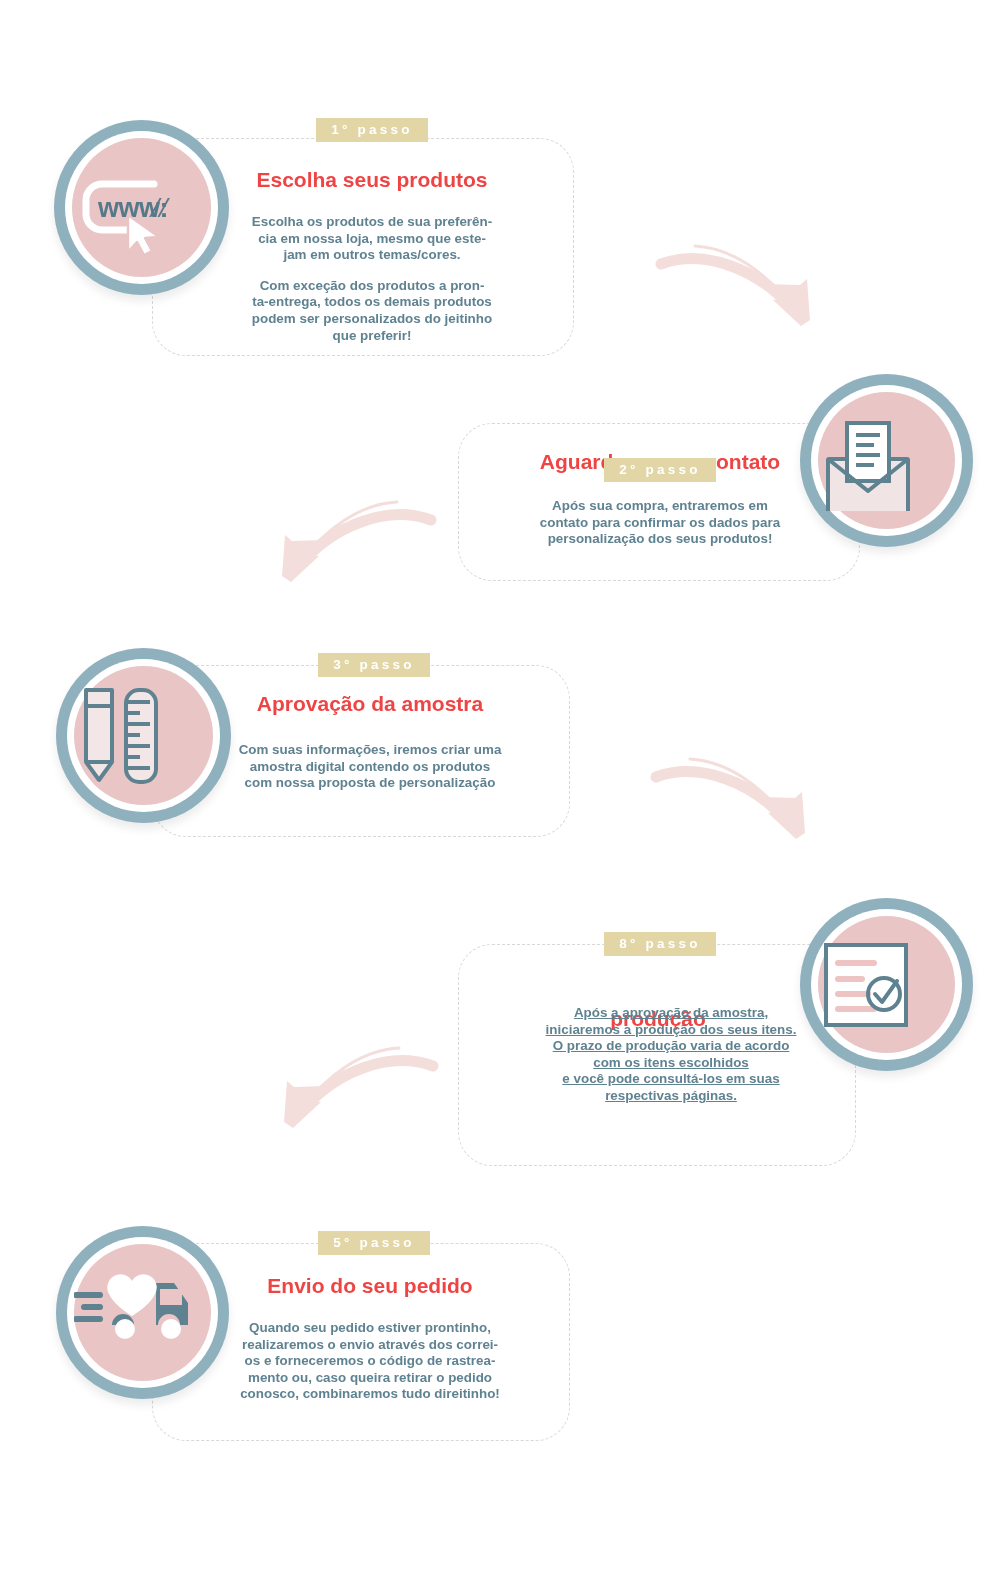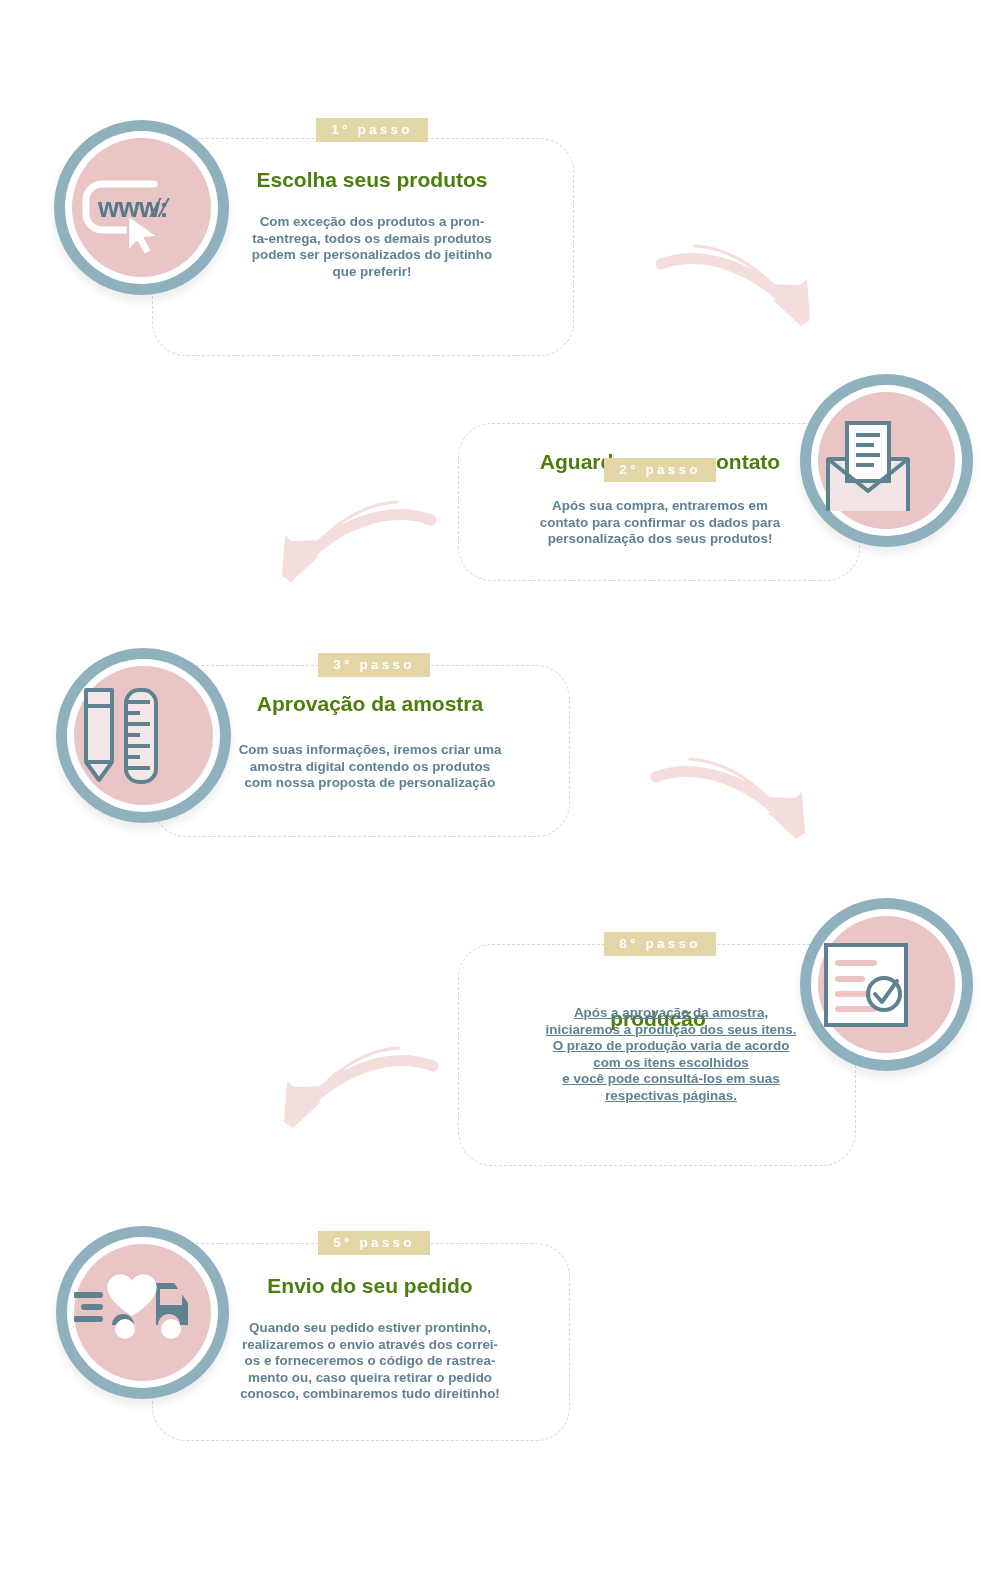--- a/index.html
+++ b/index.html
@@ -50,21 +50,21 @@
     letter-spacing:3.2px;
     text-align:center;
     line-height:24px;
     height:24px;
     white-space:nowrap;
     z-index:6;
   }
 
   .title{
     position:absolute;
-    color:#4d7c0f;
+    color:#ef4444;
     font-size:21px;
     font-weight:700;
     text-align:center;
     white-space:nowrap;
     z-index:5;
   }
   .body{
     position:absolute;
     color:#5f8291;
     font-size:13.4px;
@@ -93,20 +93,23 @@
         <text x="26" y="57" font-family="'Liberation Sans',sans-serif" font-size="27" font-weight="700" fill="#56798a" letter-spacing="-0.5">www:</text>
         <text x="79" y="57" font-family="'Liberation Serif',serif" font-size="30" font-style="italic" font-weight="700" fill="#56798a">//</text>
         <path d="M56 55 L56 92 L65 82 L72 95 L80 91 L73 78 L87 77 Z" fill="#ffffff" stroke="#e9c5c5" stroke-width="2.5" stroke-linejoin="round"></path>
       </svg>
     </div>
   </div>
 
   <div class="ribbon" style="left:316px;top:118px;width:112px;">1° passo</div>
   <div class="title" style="left:172px;top:168px;width:400px;">Escolha seus produtos</div>
   <div class="body" style="left:172px;top:214px;width:400px;">
+    <p style="white-space:pre-line">Escolha os produtos de sua preferên-
+cia em nossa loja, mesmo que este-
+jam em outros temas/cores.</p>
     <p style="white-space:pre-line">Com exceção dos produtos a pron-
 ta-entrega, todos os demais produtos
 podem ser personalizados do jeitinho
 que preferir!</p>
   </div>
 </div>
 
 <div class="arrow" style="left:655px;top:222px;">
   <svg width="175" height="115" viewBox="0 0 175 115">
     <path d="M6 42 C50 26 105 48 138 88" fill="none" stroke="#f4dedb" stroke-width="11" stroke-linecap="round"></path>

